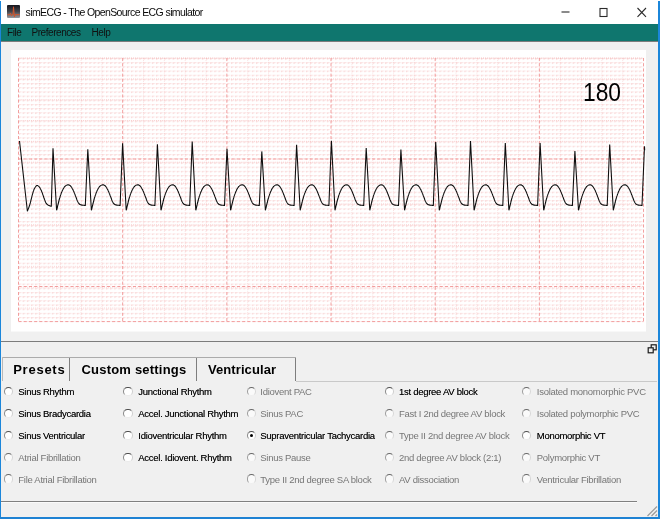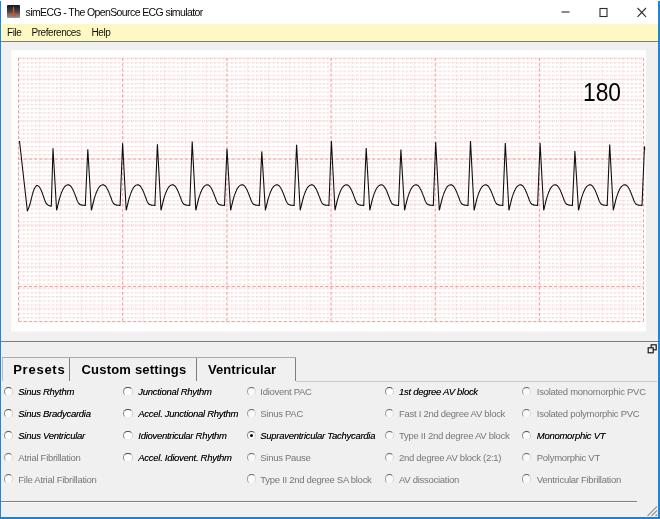--- a/index.html
+++ b/index.html
@@ -6,21 +6,21 @@
 .abs { position:absolute; }
 
 #b-left { left:0; top:0; width:1.2px; height:519px; background:#1b86da; }
 #b-right { right:0; top:0; width:1.6px; height:519px; background:#1b86da; }
 #b-bottom { left:0; bottom:0; width:660px; height:2.4px; background:#1e82d3; }
 #b-top { left:0; top:0; width:660px; height:1px; background:#ffffff; }
 
 #title { left:1px; top:1px; width:657.5px; height:22.5px; background:#ffffff; }
 #titletext { left:25.5px; top:6px; font-size:10.5px; letter-spacing:-0.6px; color:#0a0a0a; }
 
-#menu { left:1px; top:23.5px; width:657.5px; height:17px; background:#fef9c3;
+#menu { left:1px; top:23.5px; width:657.5px; height:17px; background:#0f766e;
   font-size:10px; letter-spacing:-0.45px; color:#111; }
 #menu span { position:absolute; top:3.2px; }
 #menuline { left:0; top:40.5px; width:660px; height:1.4px; background:#7d7d7d; }
 
 #plot { left:10.5px; top:50px; }
 
 #sep1 { left:0; top:340.6px; width:658.5px; height:1.2px; background:#7c7c7c; }
 
 #tabtop { left:2px; top:357px; width:294px; height:1px; background:#ababab; }
 #tabl { left:2px; top:357px; width:1px; height:24px; background:#b9b9b9; }
@@ -32,21 +32,21 @@
 #paneline2 { left:0; top:501.9px; width:637px; height:1px; background:#fafafa; }
 
 .rb { position:absolute; width:9.5px; height:9.5px; border-radius:50%;
   background:#ffffff; border:1px solid;
   border-color:#4f4f4f #cccccc #ebebeb #8a8a8a; }
 .rb.dis { border-color:#686868 #d6d6d6 #efefef #9e9e9e; background:#fafafa; }
 .dot { position:absolute; left:2.05px; top:2.05px; width:3.4px; height:3.4px;
   border-radius:50%; background:#000; }
 .rl { position:absolute; font-size:9.5px; letter-spacing:-0.28px; transform:translateY(-50%);
   white-space:nowrap; }
-.rl.en { color:#000; text-shadow:0 0 0.45px rgba(0,0,0,0.55);font-style:italic; }
+.rl.en { color:#000; text-shadow:0 0 0.45px rgba(0,0,0,0.55); }
 .rl.dis { color:#767676; }
 svg text { font-family:"Liberation Sans", sans-serif; }
 </style></head>
 <body>
 <div class="abs" id="title"></div>
 <div class="abs" id="titletext">simECG - The OpenSource ECG simulator</div>
 <svg class="abs" style="left:7px;top:5px" width="13" height="13">
  <defs>
       <linearGradient id="icg" x1="0" y1="0" x2="0" y2="1">
    <stop offset="0" stop-color="#15151d"></stop>

